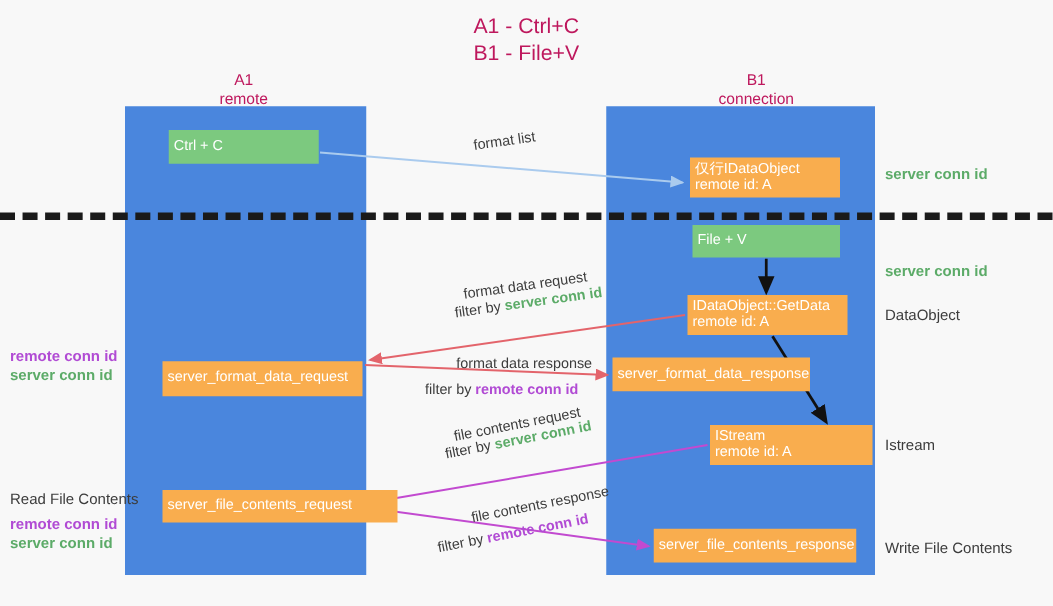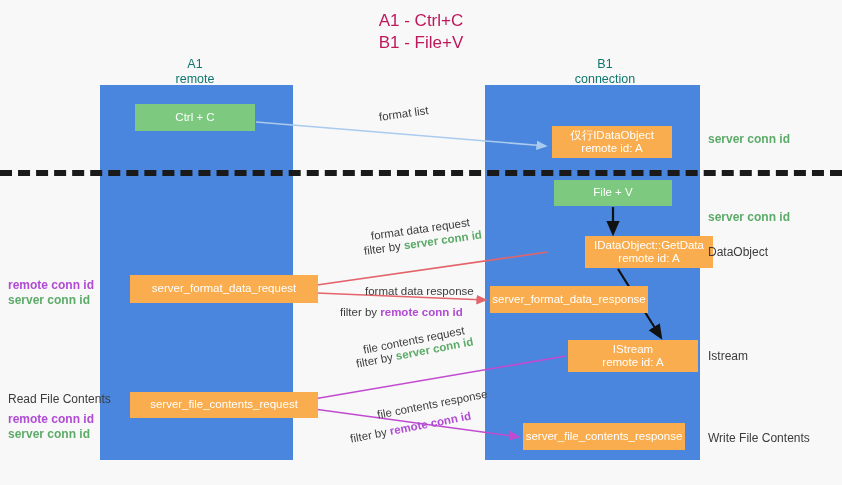--- a/index.html
+++ b/index.html
@@ -14,52 +14,52 @@
   .abs{position:absolute;}
 
   
   #title{
     left:0;top:10px;width:842px;text-align:center;
     font-size:17px;line-height:22px;color:#be185d;
   }
 
   
   .col-head{
-    text-align:center;font-size:12.5px;line-height:15px;color:#0f766e;
+    text-align:center;font-size:12.5px;line-height:15px;color:#be185d;
   }
   #head-a1{left:120px;top:57px;width:150px;}
   #head-b1{left:530px;top:57px;width:150px;}
 
   
   .lane{background:#4a86dd;}
   #lane-a{left:100px;top:85px;width:193px;height:375px;}
   #lane-b{left:485px;top:85px;width:215px;height:375px;}
 
   
   #divider{
     left:0px;top:170px;width:842px;height:0;
     border-top:6px dashed #1a1a1a;
   }
 
   
   .box{
-    display:flex;flex-direction:column;align-items:center;justify-content:center;
+    display:flex;flex-direction:column;align-items:flex-start;justify-content:center;
     color:#ffffff;text-align:center;
     font-size:11.5px;line-height:13.5px;
     box-sizing:border-box;padding:2px 4px;
   }
   .green{background:#7cc97f;}
   .orange{background:#f9ad4e;}
   .box .l2{font-size:11.5px;}
 
   #box-ctrlc{left:135px;top:104px;width:120px;height:27px;}
   #box-idataobject{left:552px;top:126px;width:120px;height:32px;}
   #box-ctrlv{left:554px;top:180px;width:118px;height:26px;}
-  #box-getdata{left:550px;top:236px;width:128px;height:32px;margin-left:35px;}
-  #box-fmt-req{left:130px;top:275px;width:188px;height:28px;}
+  #box-getdata{left:550px;top:236px;width:128px;height:32px;}
+  #box-fmt-req{left:130px;top:289px;width:160px;height:28px;}
   #box-fmt-resp{left:490px;top:286px;width:158px;height:27px;}
   #box-istream{left:568px;top:340px;width:130px;height:32px;}
   #box-file-req{left:130px;top:392px;width:188px;height:26px;}
   #box-file-resp{left:523px;top:423px;width:162px;height:27px;}
 
   
   .ann{font-size:12px;line-height:15px;color:#3c3c3c;}
   .green-t{color:#5cab68;font-weight:bold;}
   .purple-t{color:#b14bd4;font-weight:bold;}
 

